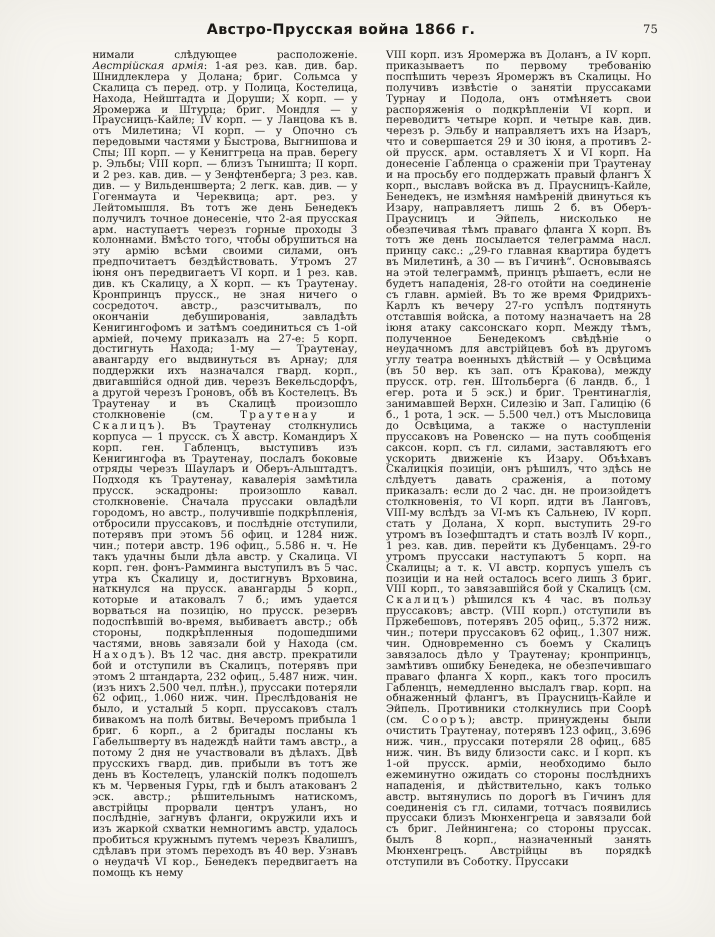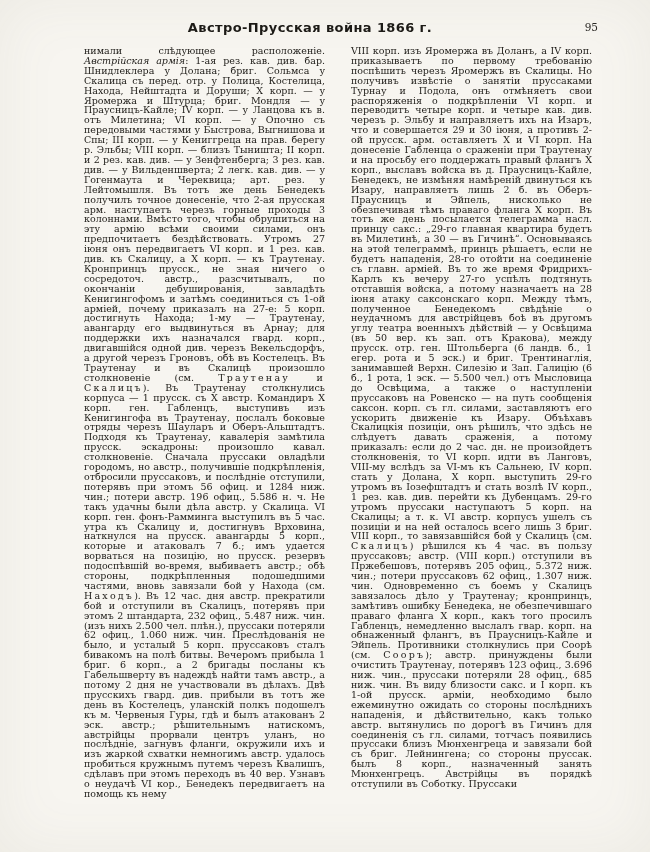--- a/index.html
+++ b/index.html
@@ -63,20 +63,20 @@
   .seg-normal { }
   .seg-italic { font-style: italic; }
   .seg-spaced { letter-spacing: 2.2px; }
 </style>
 </head>
 <body>
 
 <div class="page">
   <div class="header-row">
     <div class="article-title">Австро-Прусская война 1866 г.</div>
-    <div class="page-number">95</div>
+    <div class="page-number">75</div>
   </div>
 
   <div class="columns">
     <div class="col"><span class="seg-normal">нимали слѣдующее расположеніе. </span><span class="seg-italic">Австрійская армія</span><span class="seg-normal">: 1-ая рез. кав. див. бар. Шнидлеклера у Долана; бриг. Сольмса у Скалица съ перед. отр. у Полица, Костелица, Находа, Нейштадта и Доруши; X корп. — у Яромержа и Штурца; бриг. Мондля — у Праусницъ-Кайле; IV корп. — у Ланцова къ в. отъ Милетина; VI корп. — у Опочно съ передовыми частями у Быстрова, Выгнишова и Спы; III корп. — у Кениггреца на прав. берегу р. Эльбы; VIII корп. — близъ Тыништа; II корп. и 2 рез. кав. див. — у Зенфтенберга; 3 рез. кав. див. — у Вильденшверта; 2 легк. кав. див. — у Гогенмаута и Череквица; арт. рез. у Лейтомышля. Въ тотъ же день Бенедекъ получилъ точное донесеніе, что 2-ая прусская арм. наступаетъ черезъ горные проходы 3 колоннами. Вмѣсто того, чтобы обрушиться на эту армію всѣми своими силами, онъ предпочитаетъ бездѣйствовать. Утромъ 27 іюня онъ передвигаетъ VI корп. и 1 рез. кав. див. къ Скалицу, а X корп. — къ Траутенау. Кронпринцъ прусск., не зная ничего о сосредоточ. австр., разсчитывалъ, по окончаніи дебушированія, завладѣть Кенигингофомъ и затѣмъ соединиться съ 1-ой арміей, почему приказалъ на 27-е: 5 корп. достигнуть Находа; 1-му — Траутенау, авангарду его выдвинуться въ Арнау; для поддержки ихъ назначался гвард. корп., двигавшійся одной див. черезъ Векельсдорфъ, а другой черезъ Гроновъ, обѣ въ Костелецъ. Въ Траутенау и въ Скалицѣ произошло столкновеніе (см. </span><span class="seg-spaced">Траутенау и Скалицъ</span><span class="seg-normal">). Въ Траутенау столкнулись корпуса — 1 прусск. съ X австр. Командиръ X корп. ген. Габленцъ, выступивъ изъ Кенигингофа въ Траутенау, послалъ боковые отряды черезъ Шауларъ и Оберъ-Альштадтъ. Подходя къ Траутенау, кавалерія замѣтила прусск. эскадроны: произошло кавал. столкновеніе. Сначала пруссаки овладѣли городомъ, но австр., получившіе подкрѣпленія, отбросили пруссаковъ, и послѣдніе отступили, потерявъ при этомъ 56 офиц. и 1284 ниж. чин.; потери австр. 196 офиц., 5.586 н. ч. Не такъ удачны были дѣла австр. у Скалица. VI корп. ген. фонъ-Рамминга выступилъ въ 5 час. утра къ Скалицу и, достигнувъ Врховина, наткнулся на прусск. авангарды 5 корп., которые и атаковалъ 7 б.; имъ удается ворваться на позицію, но прусск. резервъ подоспѣвшій во-время, выбиваетъ австр.; обѣ стороны, подкрѣпленныя подошедшими частями, вновь завязали бой у Находа (см. </span><span class="seg-spaced">Находъ</span><span class="seg-normal">). Въ 12 час. дня австр. прекратили бой и отступили въ Скалицъ, потерявъ при этомъ 2 штандарта, 232 офиц., 5.487 ниж. чин. (изъ нихъ 2.500 чел. плѣн.), пруссаки потеряли 62 офиц., 1.060 ниж. чин. Преслѣдованія не было, и усталый 5 корп. пруссаковъ сталъ бивакомъ на полѣ битвы. Вечеромъ прибыла 1 бриг. 6 корп., а 2 бригады посланы къ Габельшверту въ надеждѣ найти тамъ австр., а потому 2 дня не участвовали въ дѣлахъ. Двѣ прусскихъ гвард. див. прибыли въ тотъ же день въ Костелецъ, уланскій полкъ подошелъ къ м. Червеныя Гуры, гдѣ и былъ атакованъ 2 эск. австр.; рѣшительнымъ натискомъ, австрійцы прорвали центръ уланъ, но послѣдніе, загнувъ фланги, окружили ихъ и изъ жаркой схватки немногимъ австр. удалось пробиться кружнымъ путемъ черезъ Квалишъ, сдѣлавъ при этомъ переходъ въ 40 вер. Узнавъ о неудачѣ VI кор., Бенедекъ передвигаетъ на помощь къ нему</span></div>
     <div class="col"><span class="seg-normal">VIII корп. изъ Яромержа въ Доланъ, а IV корп. приказываетъ по первому требованію поспѣшить черезъ Яромержъ въ Скалицы. Но получивъ извѣстіе о занятіи пруссаками Турнау и Подола, онъ отмѣняетъ свои распоряженія о подкрѣпленіи VI корп. и переводитъ четыре корп. и четыре кав. див. черезъ р. Эльбу и направляетъ ихъ на Изаръ, что и совершается 29 и 30 іюня, а противъ 2-ой прусск. арм. оставляетъ X и VI корп. На донесеніе Габленца о сраженіи при Траутенау и на просьбу его поддержать правый флангъ X корп., выславъ войска въ д. Праусницъ-Кайле, Бенедекъ, не измѣняя намѣреній двинуться къ Изару, направляетъ лишь 2 б. въ Оберъ-Праусницъ и Эйпель, нисколько не обезпечивая тѣмъ праваго фланга X корп. Въ тотъ же день посылается телеграмма насл. принцу сакс.: „29-го главная квартира будетъ въ Милетинѣ, а 30 — въ Гичинѣ“. Основываясь на этой телеграммѣ, принцъ рѣшаетъ, если не будетъ нападенія, 28-го отойти на соединеніе съ главн. арміей. Въ то же время Фридрихъ-Карлъ къ вечеру 27-го успѣлъ подтянуть отставшія войска, а потому назначаетъ на 28 іюня атаку саксонскаго корп. Между тѣмъ, полученное Бенедекомъ свѣдѣніе о неудачномъ для австрійцевъ боѣ въ другомъ углу театра военныхъ дѣйствій — у Освѣцима (въ 50 вер. къ зап. отъ Кракова), между прусск. отр. ген. Штольберга (6 ландв. б., 1 егер. рота и 5 эск.) и бриг. Трентинаглія, занимавшей Верхн. Силезію и Зап. Галицію (6 б., 1 рота, 1 эск. — 5.500 чел.) отъ Мысловица до Освѣцима, а также о наступленіи пруссаковъ на Ровенско — на путь сообщенія саксон. корп. съ гл. силами, заставляютъ его ускорить движеніе къ Изару. Объѣхавъ Скалицкія позиціи, онъ рѣшилъ, что здѣсь не слѣдуетъ давать сраженія, а потому приказалъ: если до 2 час. дн. не произойдетъ столкновенія, то VI корп. идти въ Ланговъ, VIII-му вслѣдъ за VI-мъ къ Сальнею, IV корп. стать у Долана, X корп. выступить 29-го утромъ въ Іозефштадтъ и стать возлѣ IV корп., 1 рез. кав. див. перейти къ Дубенцамъ. 29-го утромъ пруссаки наступаютъ 5 корп. на Скалицы; а т. к. VI австр. корпусъ ушелъ съ позиціи и на ней осталось всего лишь 3 бриг. VIII корп., то завязавшійся бой у Скалицъ (см. </span><span class="seg-spaced">Скалицъ</span><span class="seg-normal">) рѣшился къ 4 час. въ пользу пруссаковъ; австр. (VIII корп.) отступили въ Пржебешовъ, потерявъ 205 офиц., 5.372 ниж. чин.; потери пруссаковъ 62 офиц., 1.307 ниж. чин. Одновременно съ боемъ у Скалицъ завязалось дѣло у Траутенау; кронпринцъ, замѣтивъ ошибку Бенедека, не обезпечившаго праваго фланга X корп., какъ того просилъ Габленцъ, немедленно выслалъ гвар. корп. на обнаженный флангъ, въ Праусницъ-Кайле и Эйпель. Противники столкнулись при Соорѣ (см. </span><span class="seg-spaced">Сооръ</span><span class="seg-normal">); австр. принуждены были очистить Траутенау, потерявъ 123 офиц., 3.696 ниж. чин., пруссаки потеряли 28 офиц., 685 ниж. чин. Въ виду близости сакс. и I корп. къ 1-ой прусск. арміи, необходимо было ежеминутно ожидать со стороны послѣднихъ нападенія, и дѣйствительно, какъ только австр. вытянулись по дорогѣ въ Гичинъ для соединенія съ гл. силами, тотчасъ появились пруссаки близъ Мюнхенгреца и завязали бой съ бриг. Лейнингена; со стороны пруссак. былъ 8 корп., назначенный занять Мюнхенгрецъ. Австрійцы въ порядкѣ отступили въ Соботку. Пруссаки</span></div>
   </div>
 </div>
 
 </body></html>

